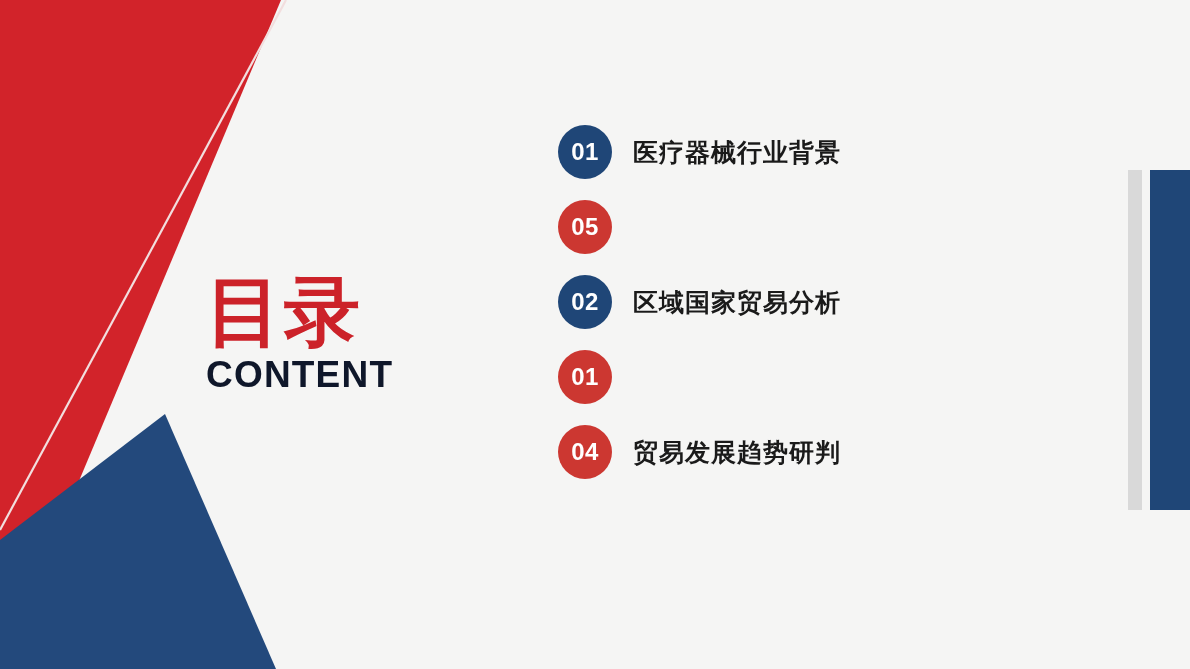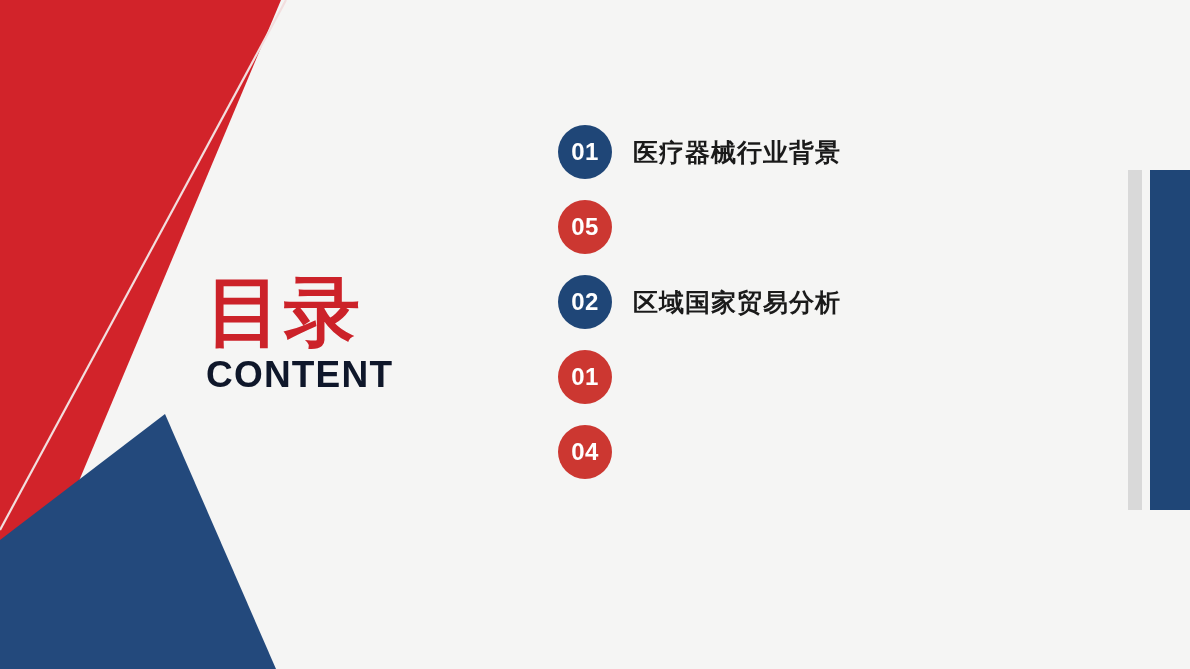--- a/index.html
+++ b/index.html
@@ -160,20 +160,21 @@
       <div class="agenda-label">区域国家贸易分析</div>
     </div>
 
     <div class="agenda-item">
       <div class="num-badge red">01</div>
     </div>
 
 
     <div class="agenda-item">
       <div class="num-badge red">04</div>
+      <div class="agenda-label">贸易发展趋势研判</div>
     </div>
 
   </div>
 
   <div id="right-bars">
     <div class="bar-gray"></div>
     <div class="bar-blue"></div>
   </div>
 
 </div>

